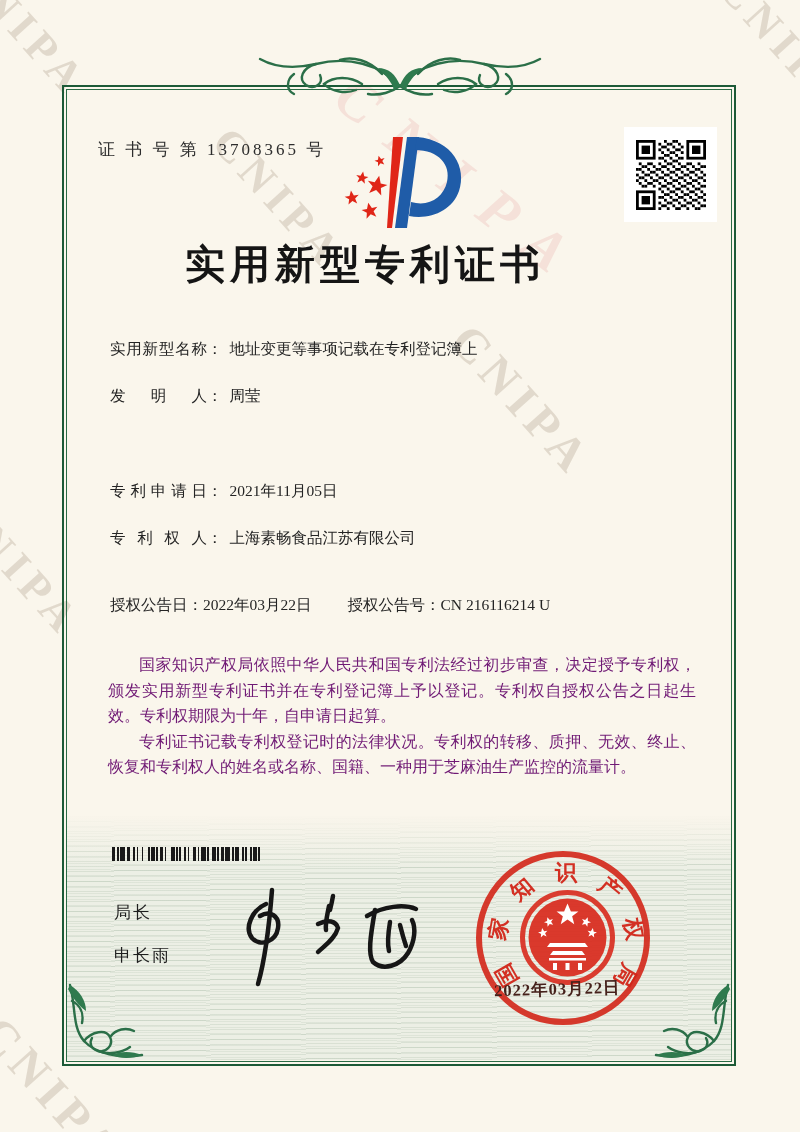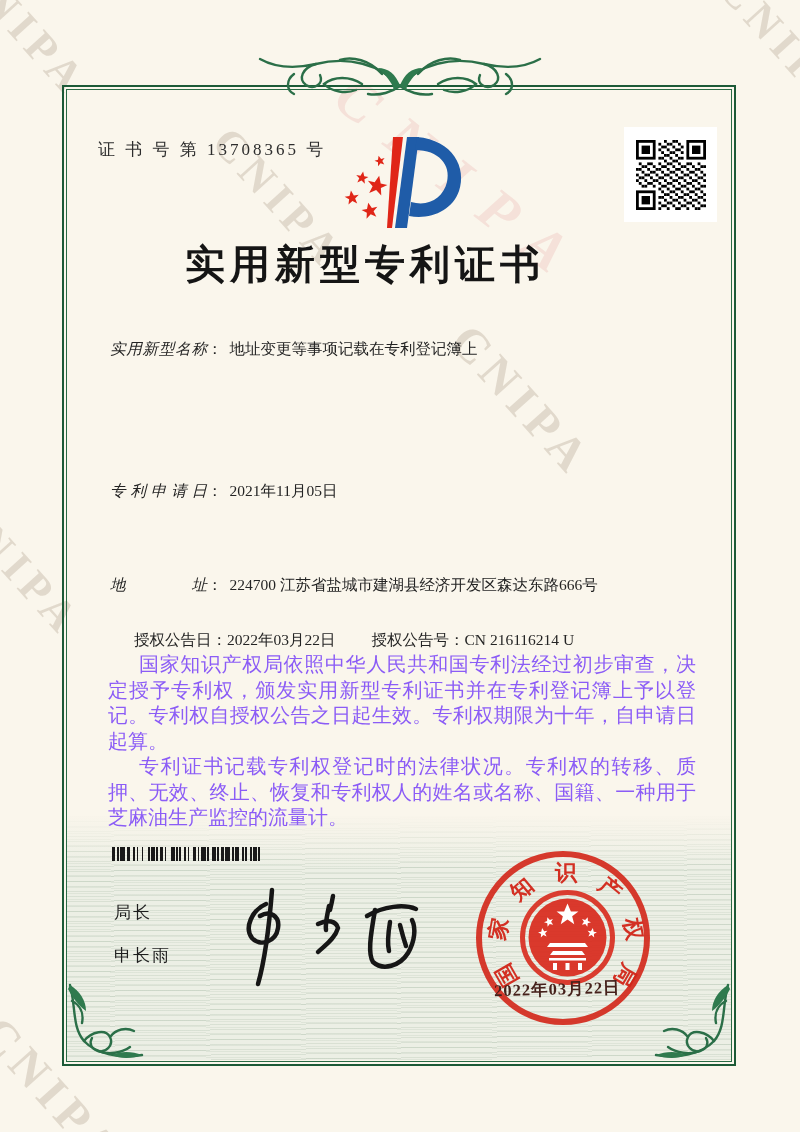--- a/index.html
+++ b/index.html
@@ -49,28 +49,27 @@
   }
   .title{
     position:absolute;left:64px;top:237px;width:602px;text-align:center;
     font-size:40px;font-weight:bold;letter-spacing:5px;color:#151515;
   }
   
   .frow{position:absolute;left:110px;width:600px;font-size:15.5px;line-height:24px;color:#242424;}
   .flabel{
     display:inline-block;width:97px;text-align:justify;text-align-last:justify;
     vertical-align:top;
-    font-style:italic;
   }
   .fcolon{margin-right:7px;}
   .grant2{margin-left:36px;}
   
   .paras{
     position:absolute;left:108px;top:652px;width:588px;
-    font-size:20px;line-height:25.5px;color:#8b5cf6;text-align:justify;
+    font-size:16px;line-height:25.5px;color:#701a75;text-align:justify;
   }
   .paras p{margin:0;text-indent:31px;}
   
   .barcode{position:absolute;left:112px;top:847px;width:208px;height:14px;display:flex;align-items:stretch;}
   .barcode .b{background:#191919;height:100%;}
   .barcode .g{height:100%;}
   
   .signer{position:absolute;left:114px;font-size:17px;letter-spacing:2px;color:#1e1e1e;
     font-family:"Liberation Sans","DejaVu Sans",sans-serif;}
   .signature{position:absolute;left:232px;top:882px;width:205px;height:108px;}
@@ -384,27 +383,30 @@
           <rect x="2" y="20" width="3" height="3" fill="#000"></rect>
         </g>
       </svg>
   </div>
 
   <div class="title">实用新型专利证书</div>
 
   <div class="frow" style="top:337px;">
     <span class="flabel">实用新型名称</span><span class="fcolon">：</span><span>地址变更等事项记载在专利登记簿上</span>
   </div>
+  <div class="frow" style="top:384px;">
+    <span class="flabel">发明人</span><span class="fcolon">：</span><span>周莹</span>
+  </div>
   <div class="frow" style="top:479px;">
     <span class="flabel">专利申请日</span><span class="fcolon">：</span><span>2021年11月05日</span>
   </div>
-  <div class="frow" style="top:573px;">
-    <span class="flabel">地址</span><span class="fcolon">：</span><span>224700 江苏省盐城市建湖县经济开发区森达东路666号</span>
-  </div>
-  <div class="frow" style="top:628px;margin-left:24px;">
+  <div class="frow" style="top:526px;">
+    <span class="flabel">专利权人</span><span class="fcolon">：</span><span>上海素畅食品江苏有限公司</span>
+  </div>
+  <div class="frow" style="top:593px;">
     <span>授权公告日</span><span>：</span><span>2022年03月22日</span><span class="grant2">授权公告号</span><span>：</span><span>CN 216116214 U</span>
   </div>
 
   <div class="paras">
     <p>国家知识产权局依照中华人民共和国专利法经过初步审查，决定授予专利权，颁发实用新型专利证书并在专利登记簿上予以登记。专利权自授权公告之日起生效。专利权期限为十年，自申请日起算。</p>
     <p>专利证书记载专利权登记时的法律状况。专利权的转移、质押、无效、终止、恢复和专利权人的姓名或名称、国籍、一种用于芝麻油生产监控的流量计。</p>
   </div>
 
   <div class="barcode" id="barcode">
       <div class="b" style="width: 3.3px; flex: 0 0 auto;"></div>

